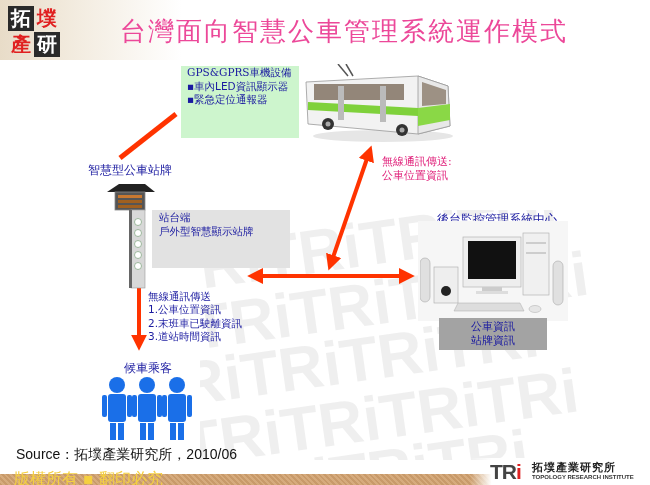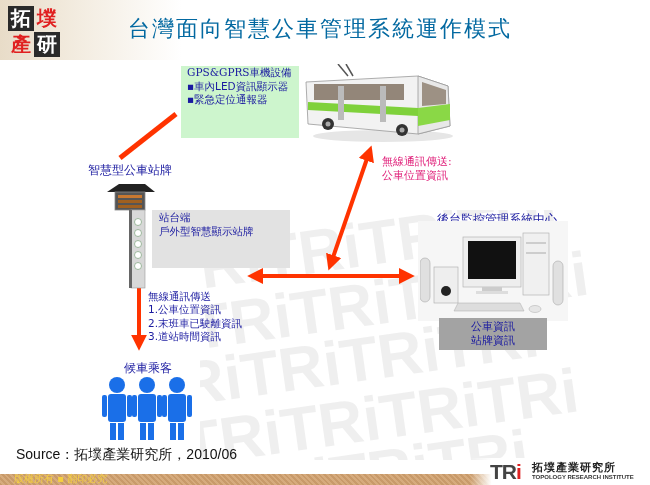--- a/index.html
+++ b/index.html
@@ -9,21 +9,21 @@
 
   
   .hdr-bg { left:0; top:0; width:650px; height:60px;
     background:linear-gradient(90deg,#e8dcc8 0%,#f3ece0 12%,#ffffff 28%,#ffffff 100%); }
   .logo { left:8px; top:6px; width:54px; height:52px; }
   .logo .c { position:absolute; width:26px; height:25px; font-size:20px; line-height:25px; text-align:center; font-weight:bold; }
   .logo .c1 { left:0; top:0; background:#2a2a2a; color:#fff; }
   .logo .c2 { left:26px; top:0; color:#e02020; }
   .logo .c3 { left:0; top:26px; color:#e02020; }
   .logo .c4 { left:26px; top:26px; background:#2a2a2a; color:#fff; }
-  .title { left:128px; top:14px; font-family:"DejaVu Serif","Liberation Serif",serif; font-size:22px; letter-spacing:2px; color:#0369a1; white-space:nowrap; }
+  .title { left:120px; top:14px; font-family:"DejaVu Serif","Liberation Serif",serif; font-size:26px; letter-spacing:2px; color:#ec4899; white-space:nowrap; }
 
   
   .wm { left:200px; top:210px; width:450px; height:250px; overflow:hidden; opacity:0.09; pointer-events:none; }
   .wm div { font-family:"Liberation Sans",sans-serif; font-weight:bold; font-size:62px; color:#555; white-space:nowrap; transform:rotate(-8deg); line-height:58px; margin-left:-40px; }
 
   
   .bus-box { left:181px; top:66px; width:118px; height:72px; background:#cdf5cd; padding:0 6px; color:#1a1aa0; font-size:10.5px; line-height:13.5px; white-space:nowrap; }
   .bus-box .b1 { font-family:"DejaVu Serif",serif; }
 
   
@@ -42,21 +42,21 @@
   .info-box { left:439px; top:318px; width:108px; height:32px; background:#a3a3a3; color:#1a1aa0; font-size:11px; line-height:14px; text-align:center; padding-top:2px; }
 
   .wireless2 { left:148px; top:290px; color:#1a1aa0; font-size:10.5px; line-height:13.3px; white-space:nowrap; }
   .wait-lbl { left:124px; top:360px; }
   .people { left:100px; top:375px; width:95px; height:65px; }
 
   .source { left:16px; top:446px; font-size:14px; color:#111; white-space:nowrap; font-family:"Liberation Sans",sans-serif; }
 
   .footer { left:0; top:474px; width:650px; height:11px;
     background:repeating-linear-gradient(45deg,#c89a6a 0 2px,#d6ab7d 2px 4px); }
-  .footer-txt { left:14px; top:473px; font-size:10px; color:#f5d040; white-space:nowrap; line-height:12px; }
+  .footer-txt { left:14px; top:473px; font-size:16px; color:#f5d040; white-space:nowrap; line-height:12px; }
   .tri-logo { left:470px; top:458px; width:180px; height:27px; background:linear-gradient(90deg,rgba(255,255,255,0) 0%,#ffffff 12%); }
   .tri-mark { position:absolute; left:20px; top:2px; font-family:"Liberation Sans",sans-serif; font-weight:bold; font-size:21px; color:#444; letter-spacing:-1px; }
   .tri-mark .i { color:#d22; }
   .tri-cn { position:absolute; left:62px; top:2px; font-size:11px; color:#222; font-weight:bold; white-space:nowrap; letter-spacing:1px; }
   .tri-en { position:absolute; left:62px; top:16px; font-size:6px; color:#333; white-space:nowrap; font-family:"Liberation Sans",sans-serif; font-weight:bold; }
 
   svg.arrows { position:absolute; left:0; top:0; width:650px; height:485px; pointer-events:none; }
 </style>
 </head>
 <body>

